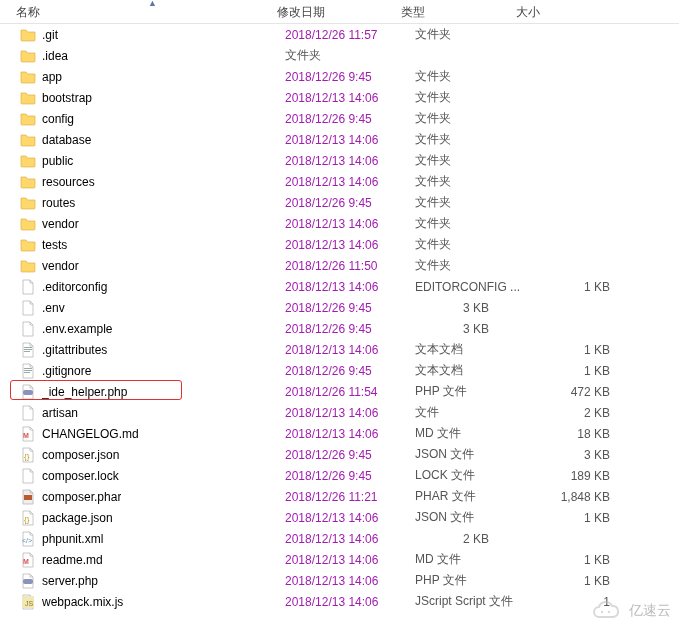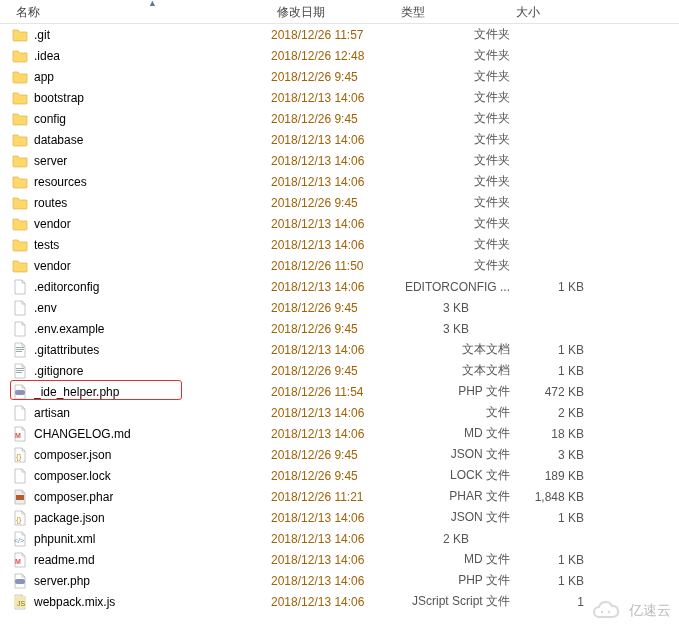--- a/index.html
+++ b/index.html
@@ -32,26 +32,27 @@
     .hcol.size { width: 80px; }
     .sort-ind { 
       position:absolute; left:148px; top:-2px; 
       font-size: 9px; color:#5a7aa0; 
     }
     .rows { }
     .row {
       display: flex;
       align-items: center;
       height: 21px;
-      padding-left: 12px;
+      padding-left: 20px;
       white-space: nowrap;
+      gap: 6px;
     }
     .cell-name { width: 259px; display:flex; align-items:center; gap:6px; overflow:hidden; }
-    .cell-date { width: 124px; color:#a16207; }
-    .cell-type { width: 115px; color:#555; overflow:hidden; text-overflow:ellipsis;text-align:right;}
+    .cell-date { width: 124px; color:#a21caf; }
+    .cell-type { width: 115px; color:#555; overflow:hidden; text-overflow:ellipsis;}
     .cell-size { width: 80px; text-align:right; color:#555; padding-right:6px; }
     .fname { color:#000; overflow:hidden; text-overflow:ellipsis;}
     .icon { width:16px; height:16px; flex-shrink:0; display:inline-block; }
     .highlight { 
       border: 1.5px solid #e03030; 
       border-radius: 3px; 
       position:absolute; 
       left: 10px; width: 172px; height: 20px;
       pointer-events:none;
     }
@@ -85,21 +86,20 @@
       <div class="cell-type">文件夹</div>
       <div class="cell-size"></div>
     </div>
     <div class="row">
       <div class="cell-name">
         <span class="icon"><svg viewBox="0 0 16 16">
             <path d="M1 3h5l1.5 2H15v8a1 1 0 0 1-1 1H2a1 1 0 0 1-1-1z" fill="#ffd86b" stroke="#d9a93a" stroke-width="0.6"></path>
           </svg></span>
         <span class="fname">.idea</span>
       </div>
-      <div class="cell-date">2018/12/26 12:48</div>
       <div class="cell-type">文件夹</div>
       <div class="cell-size"></div>
     </div>
     <div class="row">
       <div class="cell-name">
         <span class="icon"><svg viewBox="0 0 16 16">
             <path d="M1 3h5l1.5 2H15v8a1 1 0 0 1-1 1H2a1 1 0 0 1-1-1z" fill="#ffd86b" stroke="#d9a93a" stroke-width="0.6"></path>
           </svg></span>
         <span class="fname">app</span>
       </div>
@@ -138,21 +138,21 @@
       </div>
       <div class="cell-date">2018/12/13 14:06</div>
       <div class="cell-type">文件夹</div>
       <div class="cell-size"></div>
     </div>
     <div class="row">
       <div class="cell-name">
         <span class="icon"><svg viewBox="0 0 16 16">
             <path d="M1 3h5l1.5 2H15v8a1 1 0 0 1-1 1H2a1 1 0 0 1-1-1z" fill="#ffd86b" stroke="#d9a93a" stroke-width="0.6"></path>
           </svg></span>
-        <span class="fname">server</span>
+        <span class="fname">public</span>
       </div>
       <div class="cell-date">2018/12/13 14:06</div>
       <div class="cell-type">文件夹</div>
       <div class="cell-size"></div>
     </div>
     <div class="row">
       <div class="cell-name">
         <span class="icon"><svg viewBox="0 0 16 16">
             <path d="M1 3h5l1.5 2H15v8a1 1 0 0 1-1 1H2a1 1 0 0 1-1-1z" fill="#ffd86b" stroke="#d9a93a" stroke-width="0.6"></path>
           </svg></span>

